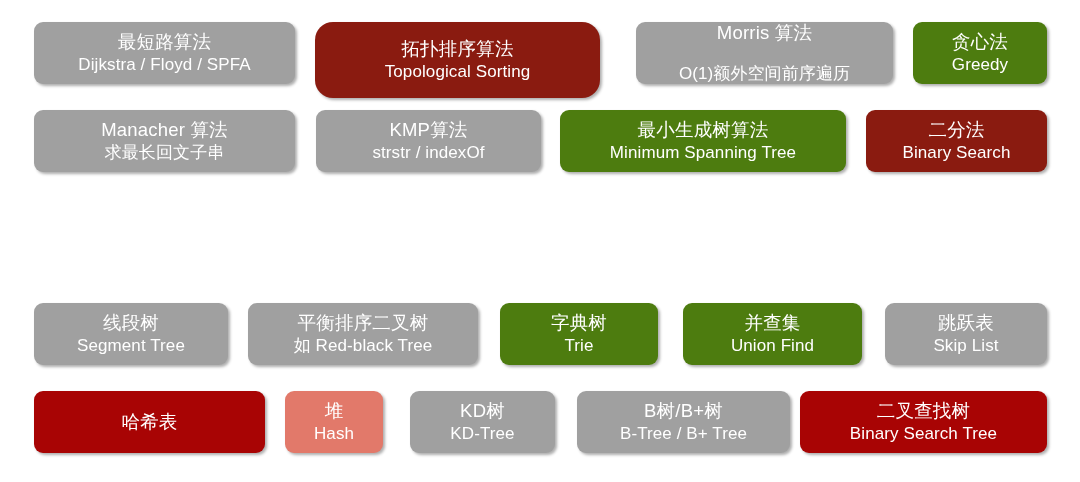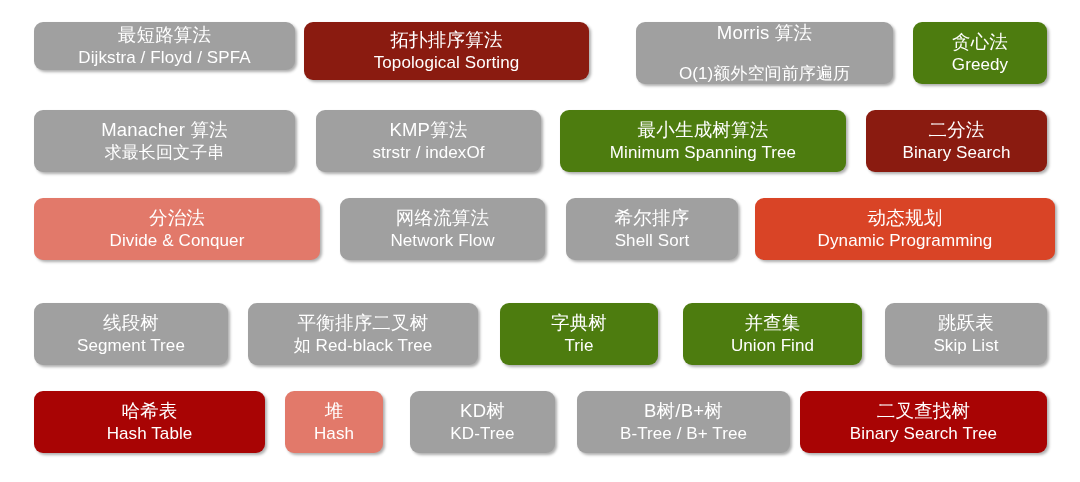--- a/index.html
+++ b/index.html
@@ -59,25 +59,25 @@
   .c-pink      { background: #4d7c0f; }
   .c-salmon    { background: #e2796a; }
   .c-orange    { background: #d94426; }
   .c-crimson   { background: #a80404; }
 </style>
 </head>
 <body>
 
 <div id="board" style="width: 1080px; height: 482px; background: rgb(255, 255, 255);">
     <div class="row" style="top: 22px; height: 62px;">
-      <div class="chip c-gray" style="position: absolute; left: 34px; width: 261px; height: 48px; justify-content: center;">
+      <div class="chip c-gray" style="position: absolute; left: 34px; width: 261px; height: 62px; justify-content: center;">
         <span class="cn">最短路算法</span>
         <span class="en">Dijkstra / Floyd / SPFA</span>
       </div>
-      <div class="chip c-darkred" style="position: absolute; left: 304px; width: 285px; height: 58px;">
+      <div class="chip c-darkred" style="position: absolute; left: 315px; width: 285px; height: 76px; border-radius: 18px;">
         <span class="cn">拓扑排序算法</span>
         <span class="en">Topological Sorting</span>
       </div>
       <div class="chip c-gray" style="position: absolute; left: 636px; width: 257px; height: 62px; justify-content: space-between;">
         <span class="cn">Morris 算法</span>
         <span class="en">O(1)额外空间前序遍历</span>
       </div>
       <div class="chip c-pink" style="position: absolute; left: 913px; width: 134px; height: 62px;">
         <span class="cn">贪心法</span>
         <span class="en">Greedy</span>
@@ -94,38 +94,20 @@
       </div>
       <div class="chip c-pink" style="position: absolute; left: 560px; width: 286px; height: 62px;">
         <span class="cn">最小生成树算法</span>
         <span class="en">Minimum Spanning Tree</span>
       </div>
       <div class="chip c-darkred" style="position: absolute; left: 866px; width: 181px; height: 62px;">
         <span class="cn">二分法</span>
         <span class="en">Binary Search</span>
       </div>
     </div>
-    <div class="row" style="top: 198px; height: 62px;">
-      <div class="chip c-salmon" style="position: absolute; left: 34px; width: 286px; height: 62px;">
-        <span class="cn">分治法</span>
-        <span class="en">Divide &amp; Conquer</span>
-      </div>
-      <div class="chip c-gray" style="position: absolute; left: 340px; width: 205px; height: 62px;">
-        <span class="cn">网络流算法</span>
-        <span class="en">Network Flow</span>
-      </div>
-      <div class="chip c-gray" style="position: absolute; left: 566px; width: 172px; height: 62px;">
-        <span class="cn">希尔排序</span>
-        <span class="en">Shell Sort</span>
-      </div>
-      <div class="chip c-orange" style="position: absolute; left: 755px; width: 300px; height: 62px;">
-        <span class="cn">动态规划</span>
-        <span class="en">Dynamic Programming</span>
-      </div>
-    </div>
     <div class="row" style="top: 303px; height: 62px;">
       <div class="chip c-gray" style="position: absolute; left: 34px; width: 194px; height: 62px;">
         <span class="cn">线段树</span>
         <span class="en">Segment Tree</span>
       </div>
       <div class="chip c-gray" style="position: absolute; left: 248px; width: 230px; height: 62px;">
         <span class="cn">平衡排序二叉树</span>
         <span class="en">如 Red-black Tree</span>
       </div>
       <div class="chip c-pink" style="position: absolute; left: 500px; width: 158px; height: 62px;">
@@ -137,21 +119,20 @@
         <span class="en">Union Find</span>
       </div>
       <div class="chip c-gray" style="position: absolute; left: 885px; width: 162px; height: 62px;">
         <span class="cn">跳跃表</span>
         <span class="en">Skip List</span>
       </div>
     </div>
     <div class="row" style="top: 391px; height: 62px;">
       <div class="chip c-crimson" style="position: absolute; left: 34px; width: 231px; height: 62px;">
         <span class="cn">哈希表</span>
-        <span class="en">Hash Table</span>
       </div>
       <div class="chip c-salmon" style="position: absolute; left: 285px; width: 98px; height: 62px;">
         <span class="cn">堆</span>
         <span class="en">Hash</span>
       </div>
       <div class="chip c-gray" style="position: absolute; left: 410px; width: 145px; height: 62px;">
         <span class="cn">KD树</span>
         <span class="en">KD-Tree</span>
       </div>
       <div class="chip c-gray" style="position: absolute; left: 577px; width: 213px; height: 62px;">

